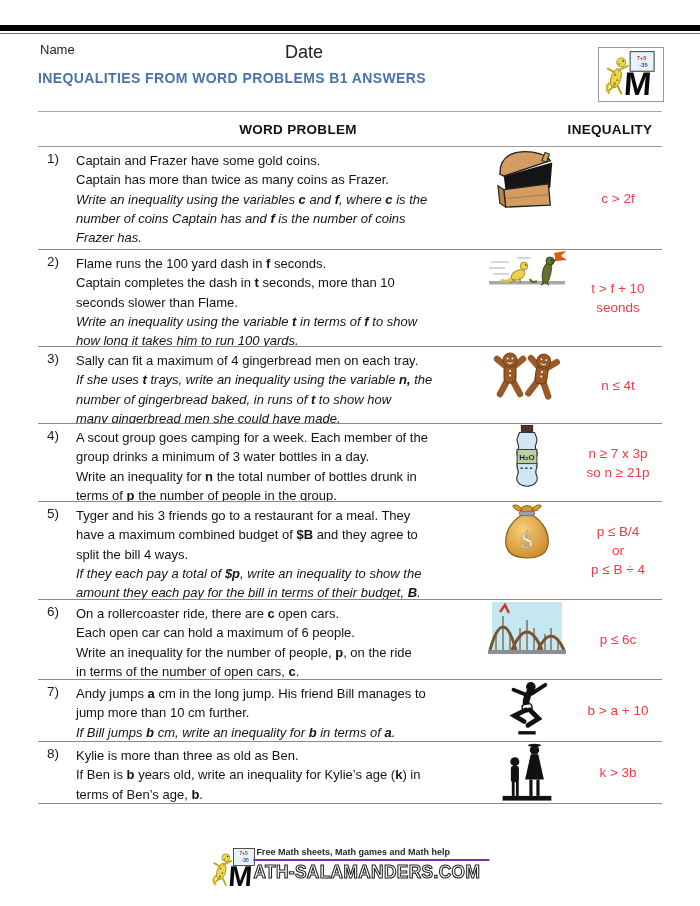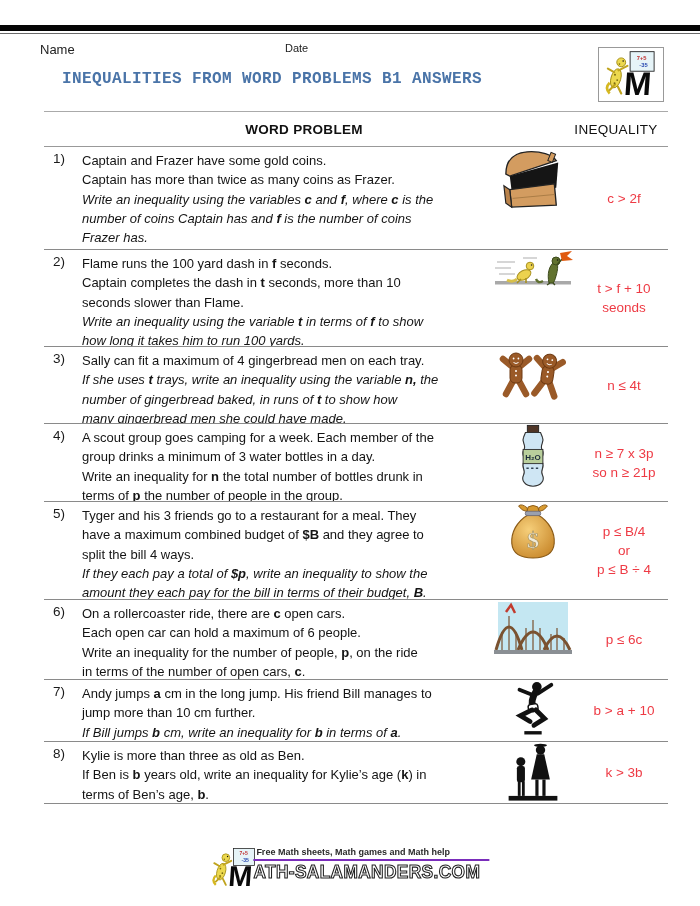--- a/index.html
+++ b/index.html
@@ -3,29 +3,29 @@
 <meta charset="utf-8">
 <style>
   html,body{margin:0;padding:0;}
   body{
     width:700px;height:906px;background:#ffffff;position:relative;
     font-family:"Liberation Sans",sans-serif;color:#1a1a1a;overflow:hidden;
   }
   .topbar{position:absolute;top:25px;left:0;width:700px;height:6px;background:#050505;}
   .topbar-thin{position:absolute;top:33px;left:0;width:700px;height:1px;background:#6a6a6a;}
   .name-label{position:absolute;top:42px;left:40px;font-size:13px;color:#222;}
-  .date-label{position:absolute;top:42px;left:285px;font-size:11px;color:#222;}
+  .date-label{position:absolute;top:42px;left:285px;font-size:18px;color:#222;}
   .logo-box{position:absolute;top:47px;left:598px;width:64px;height:53px;border:1px solid #999;
     display:flex;align-items:center;justify-content:center;background:#fff;}
-  .page-title{position:absolute;top:70px;left:38px;font-family:Liberation Mono, monospace;
-    font-size:16px;font-weight:600;color:var(--title-blue,#4a74a8);letter-spacing:0.4px;white-space:nowrap;margin-left:24px;}
-  .ptable{position:absolute;top:111px;left:44px;width:624px;border-top:1px solid #aaa;}
+  .page-title{position:absolute;top:70px;left:38px;font-family:Liberation Sans, sans-serif;
+    font-size:14px;font-weight:600;color:var(--title-blue,#4a74a8);letter-spacing:0.4px;white-space:nowrap;}
+  .ptable{position:absolute;top:111px;left:38px;width:624px;border-top:1px solid #aaa;}
   .thead{display:flex;height:34px;align-items:center;border-bottom:1px solid #999;}
   .th1{width:520px;text-align:center;font-size:13.5px;font-weight:600;letter-spacing:0.3px;color:#111;}
-  .th2{flex:1;text-align:center;font-size:13.5px;font-weight:400;letter-spacing:0.3px;color:#111;}
+  .th2{flex:1;text-align:center;font-size:13.5px;font-weight:700;letter-spacing:0.3px;color:#111;}
   .row{display:flex;border-bottom:1px solid #8a8a8a;overflow:hidden;box-sizing:border-box;}
   .num{width:38px;padding:4px 0 0 9px;font-size:13.5px;box-sizing:border-box;}
   .txt{width:404px;padding-top:4px;font-size:13px;line-height:19.3px;color:#141414;}
   .txt .b{font-weight:bold;}
   .txt .i{font-style:italic;}
   .txt .bi{font-weight:bold;font-style:italic;}
   .art{width:94px;display:flex;justify-content:center;}
   .ans{flex:1;display:flex;flex-direction:column;align-items:center;justify-content:center;
     color:var(--answer-red,#ee3a44);font-size:13.5px;line-height:19px;text-align:center;}
   .footer{position:absolute;top:844px;left:50%;transform:translateX(-50%);

